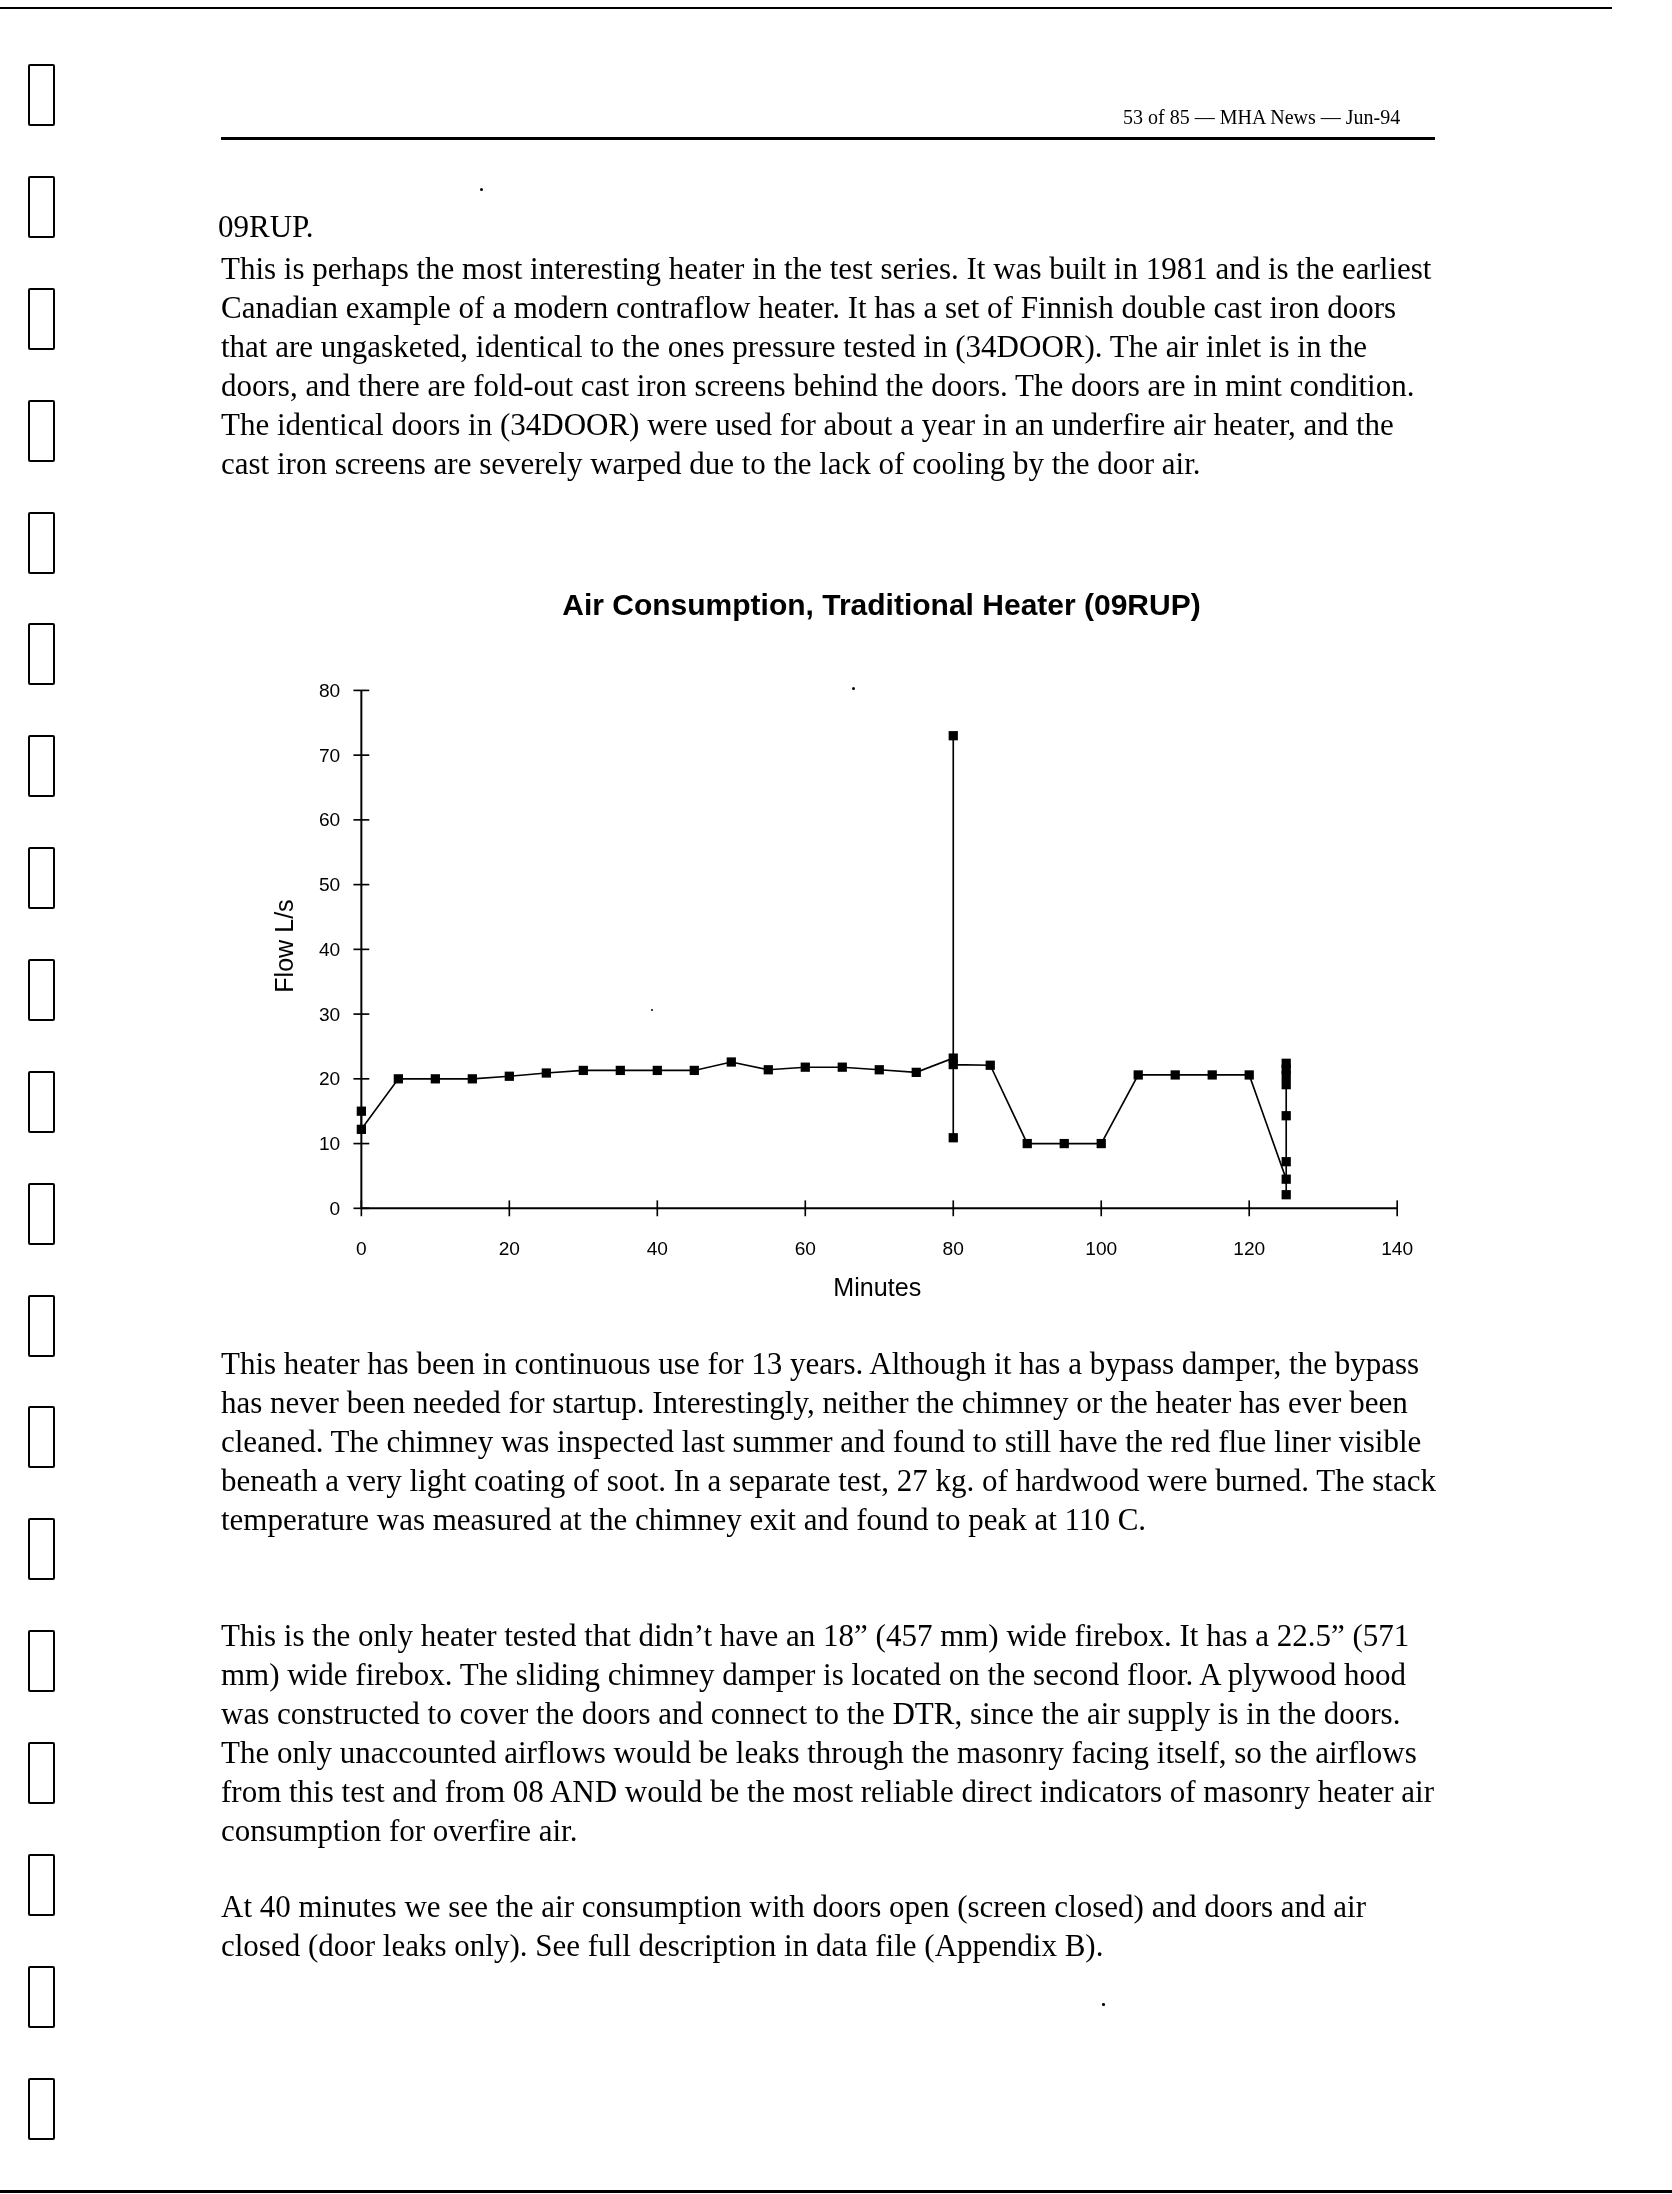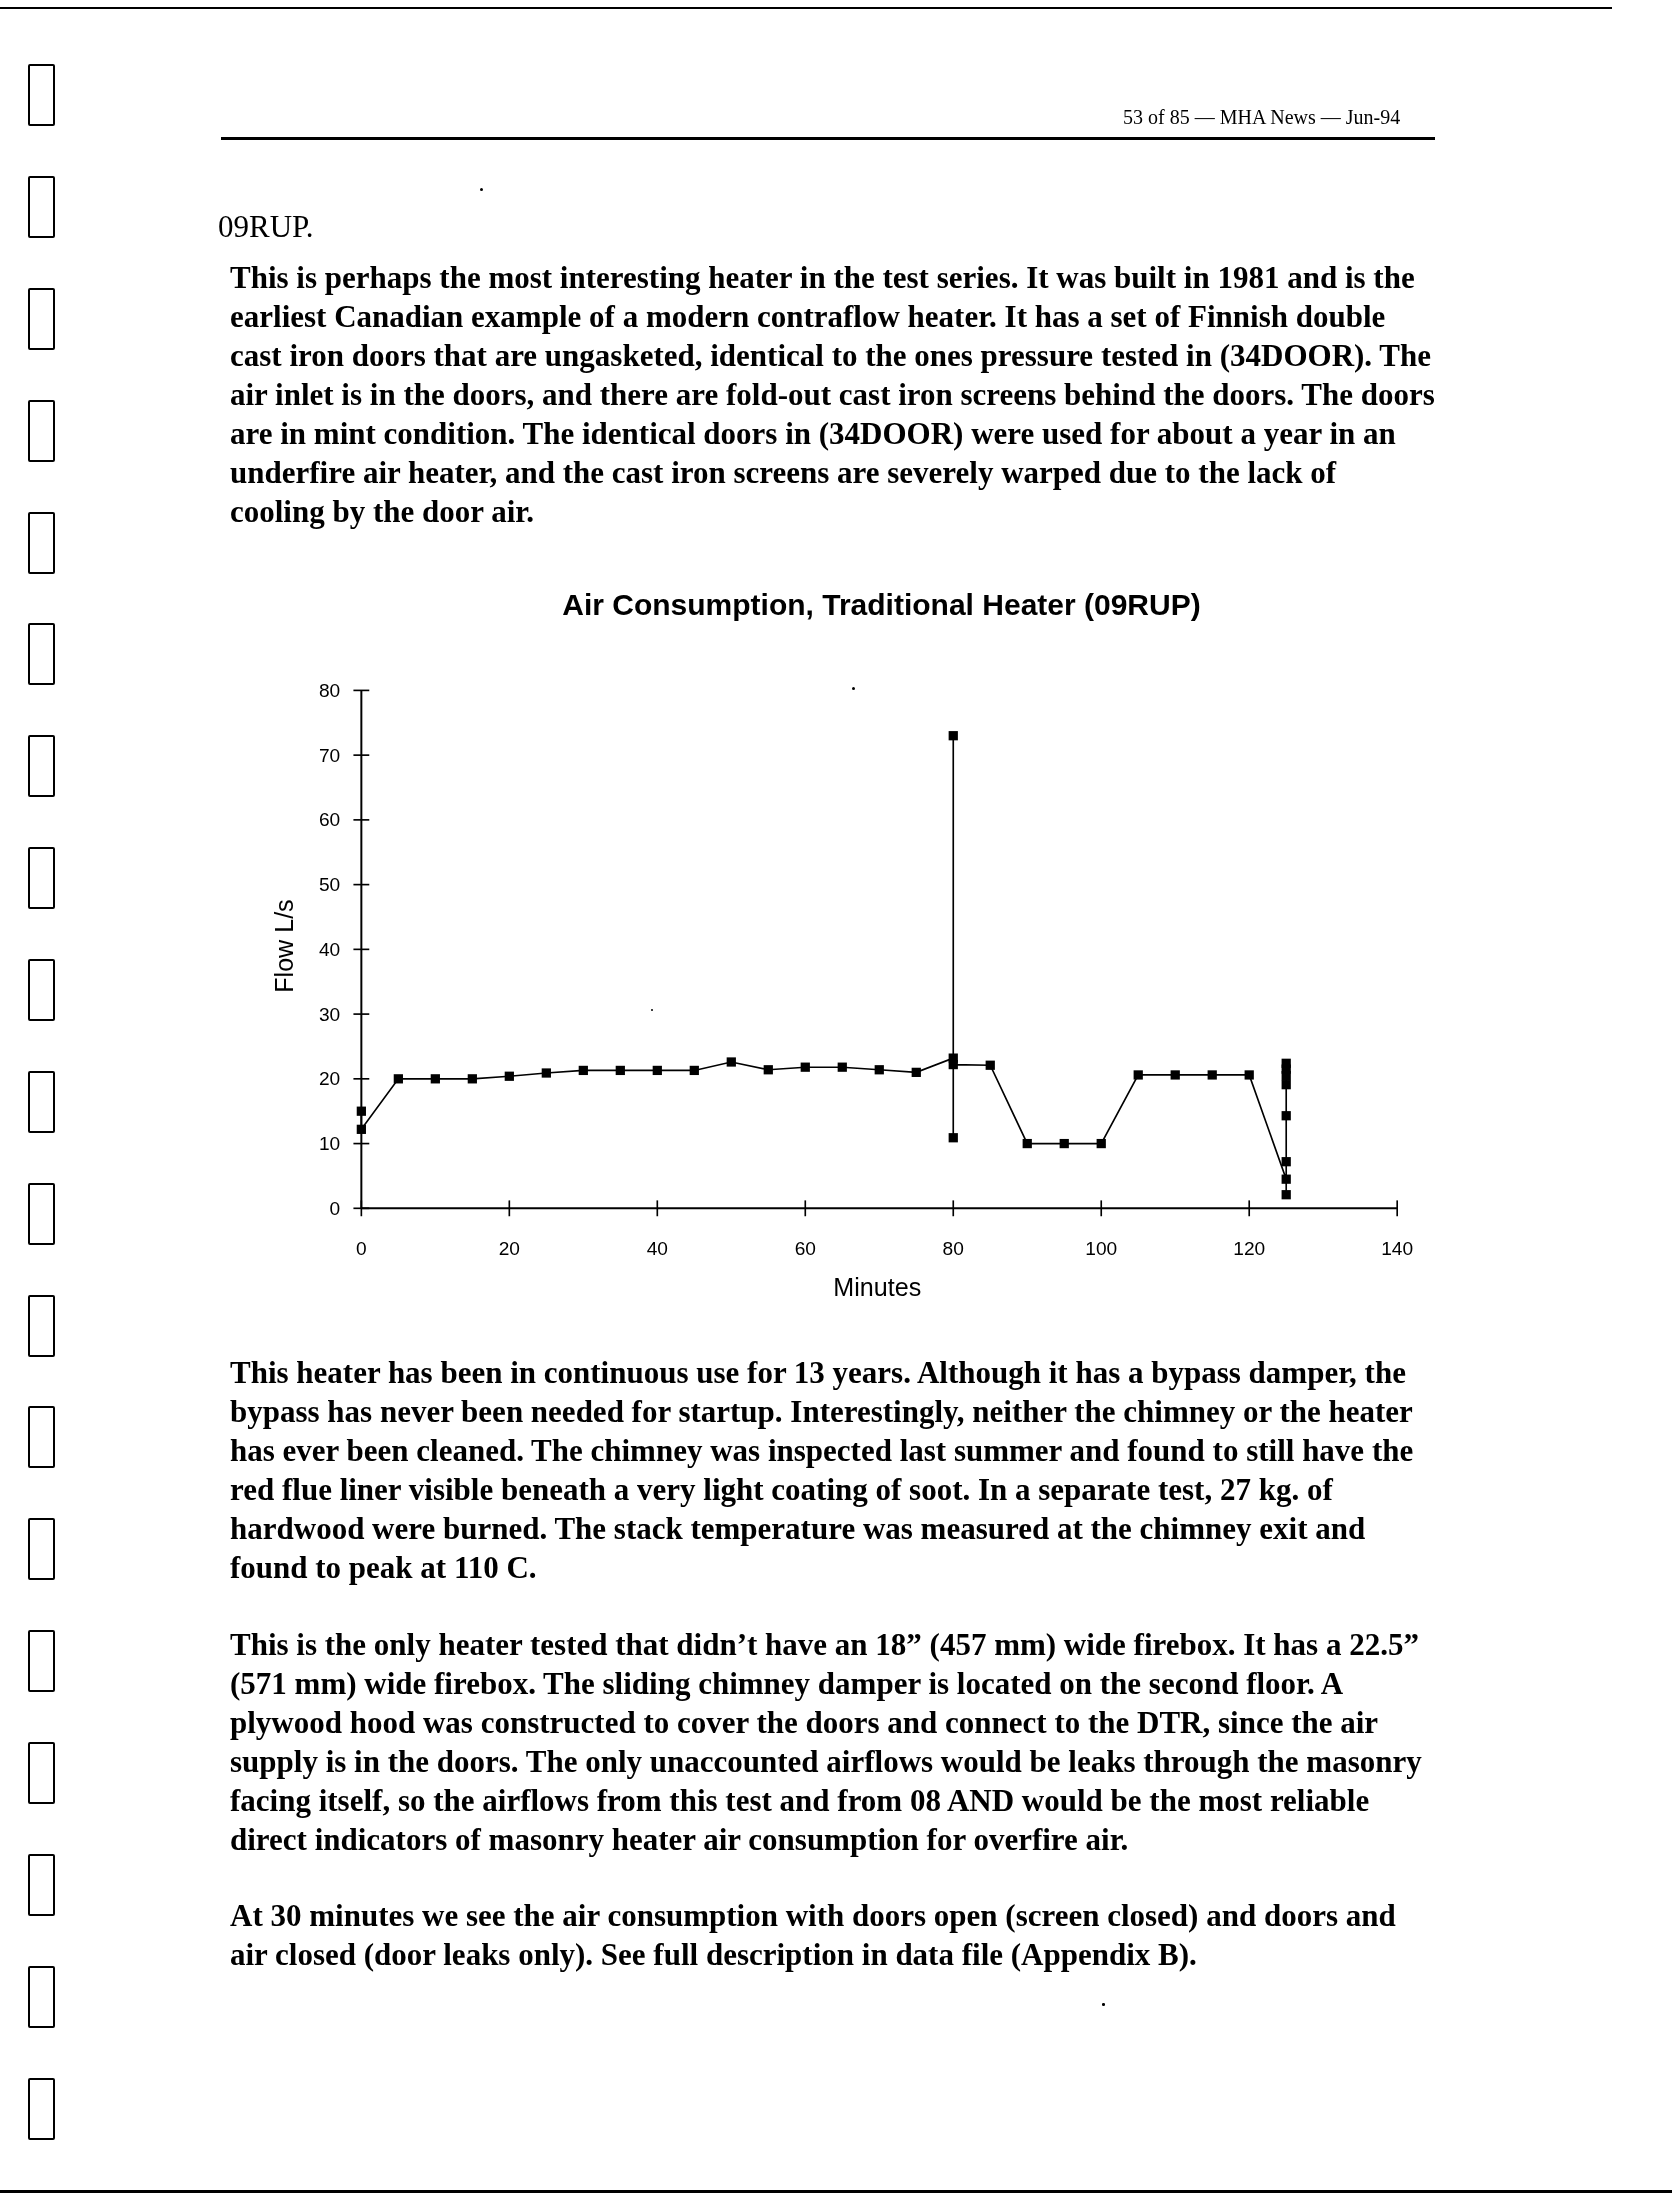--- a/index.html
+++ b/index.html
@@ -5,21 +5,21 @@
   html, body { margin: 0; padding: 0; background: #ffffff; }
   body { width: 1672px; height: 2194px; position: relative; overflow: hidden; color: #000; }
   .edge-top { position: absolute; left: 0; top: 6.6px; width: 1612px; height: 2px; background: #000; }
   .edge-bottom { position: absolute; left: 0; top: 2190px; width: 1672px; height: 3.3px; background: #000; }
   .hole { position: absolute; left: 28px; width: 22.5px; height: 58px; border: 2px solid #000; border-radius: 2px; background: #fff; }
   .running-head { position: absolute; left: 1123px; top: 106px; width: 312px; 
     font-family: "Liberation Serif", serif; font-size: 20px; }
   .head-rule { position: absolute; left: 221px; top: 137px; width: 1214px; height: 2.6px; background: #000; }
   .text { position: absolute; left: 218px; width: 1229px; font-family: "Liberation Serif", serif;
     font-size: 31px; line-height: 39px; }
-  .text p { margin: 12px; font-weight: bold; }
+  .text p { margin: 3px; }
   .heading { top: 207px; }
   .para1 { top: 246px; }
   .para2 { top: 1341px; }
   .para3 { top: 1613px; }
   .para4 { top: 1884px; }
   .chart-title { position: absolute; left: 396px; top: 588px; width: 971px; text-align: center;
     font-family: Liberation Sans, sans-serif; font-weight: bold; font-size: 30px; }
   #chart { position: absolute; left: 0; top: 0; }
   .tick-label { font-family: "Liberation Sans", sans-serif; font-size: 29px; fill: #000; }
   .axis-title { font-family: "Liberation Sans", sans-serif; font-size: 38px; fill: #000; }
@@ -147,20 +147,20 @@
   <text id="xtitle" class="axis-title" text-anchor="middle" x="1328" y="1962">Minutes</text>
 </svg>
 
 <div class="text para2">
     <p>This heater has been in continuous use for 13 years. Although it has a bypass damper, the bypass has never been needed for startup. Interestingly, neither the chimney or the heater has ever been cleaned. The chimney was inspected last summer and found to still have the red flue liner visible beneath a very light coating of soot.  In a separate test, 27 kg. of hardwood were burned. The stack temperature was measured at the chimney exit and found to peak at 110 C.</p>
   </div>
 <div class="text para3">
     <p>This is the only heater tested that didn’t have an 18” (457 mm) wide firebox. It has a 22.5” (571 mm) wide firebox. The sliding chimney damper is located on the second floor. A plywood hood was constructed to cover the doors and connect to the DTR, since the air supply is in the doors. The only unaccounted airflows would be leaks through the masonry facing itself, so the airflows from this test and from 08 AND would be the most reliable direct indicators of masonry heater air consumption  for overfire air.</p>
   </div>
 <div class="text para4">
-    <p>At 30 minutes we see the air consumption with doors open (screen closed) and doors and air closed (door leaks only). See full description in data file (Appendix B).</p>
+    <p>At 40 minutes we see the air consumption with doors open (screen closed) and doors and air closed (door leaks only). See full description in data file (Appendix B).</p>
   </div>
 
 <div class="speck" style="left:480px;top:188px;"></div>
 <div class="speck" style="left:852px;top:687px;"></div>
 <div class="speck" style="left:651px;top:1009px;width:2px;height:2px;"></div>
 <div class="speck" style="left:1102px;top:2003px;width:2.6px;height:2.6px;"></div>
 
 
 </body></html>

